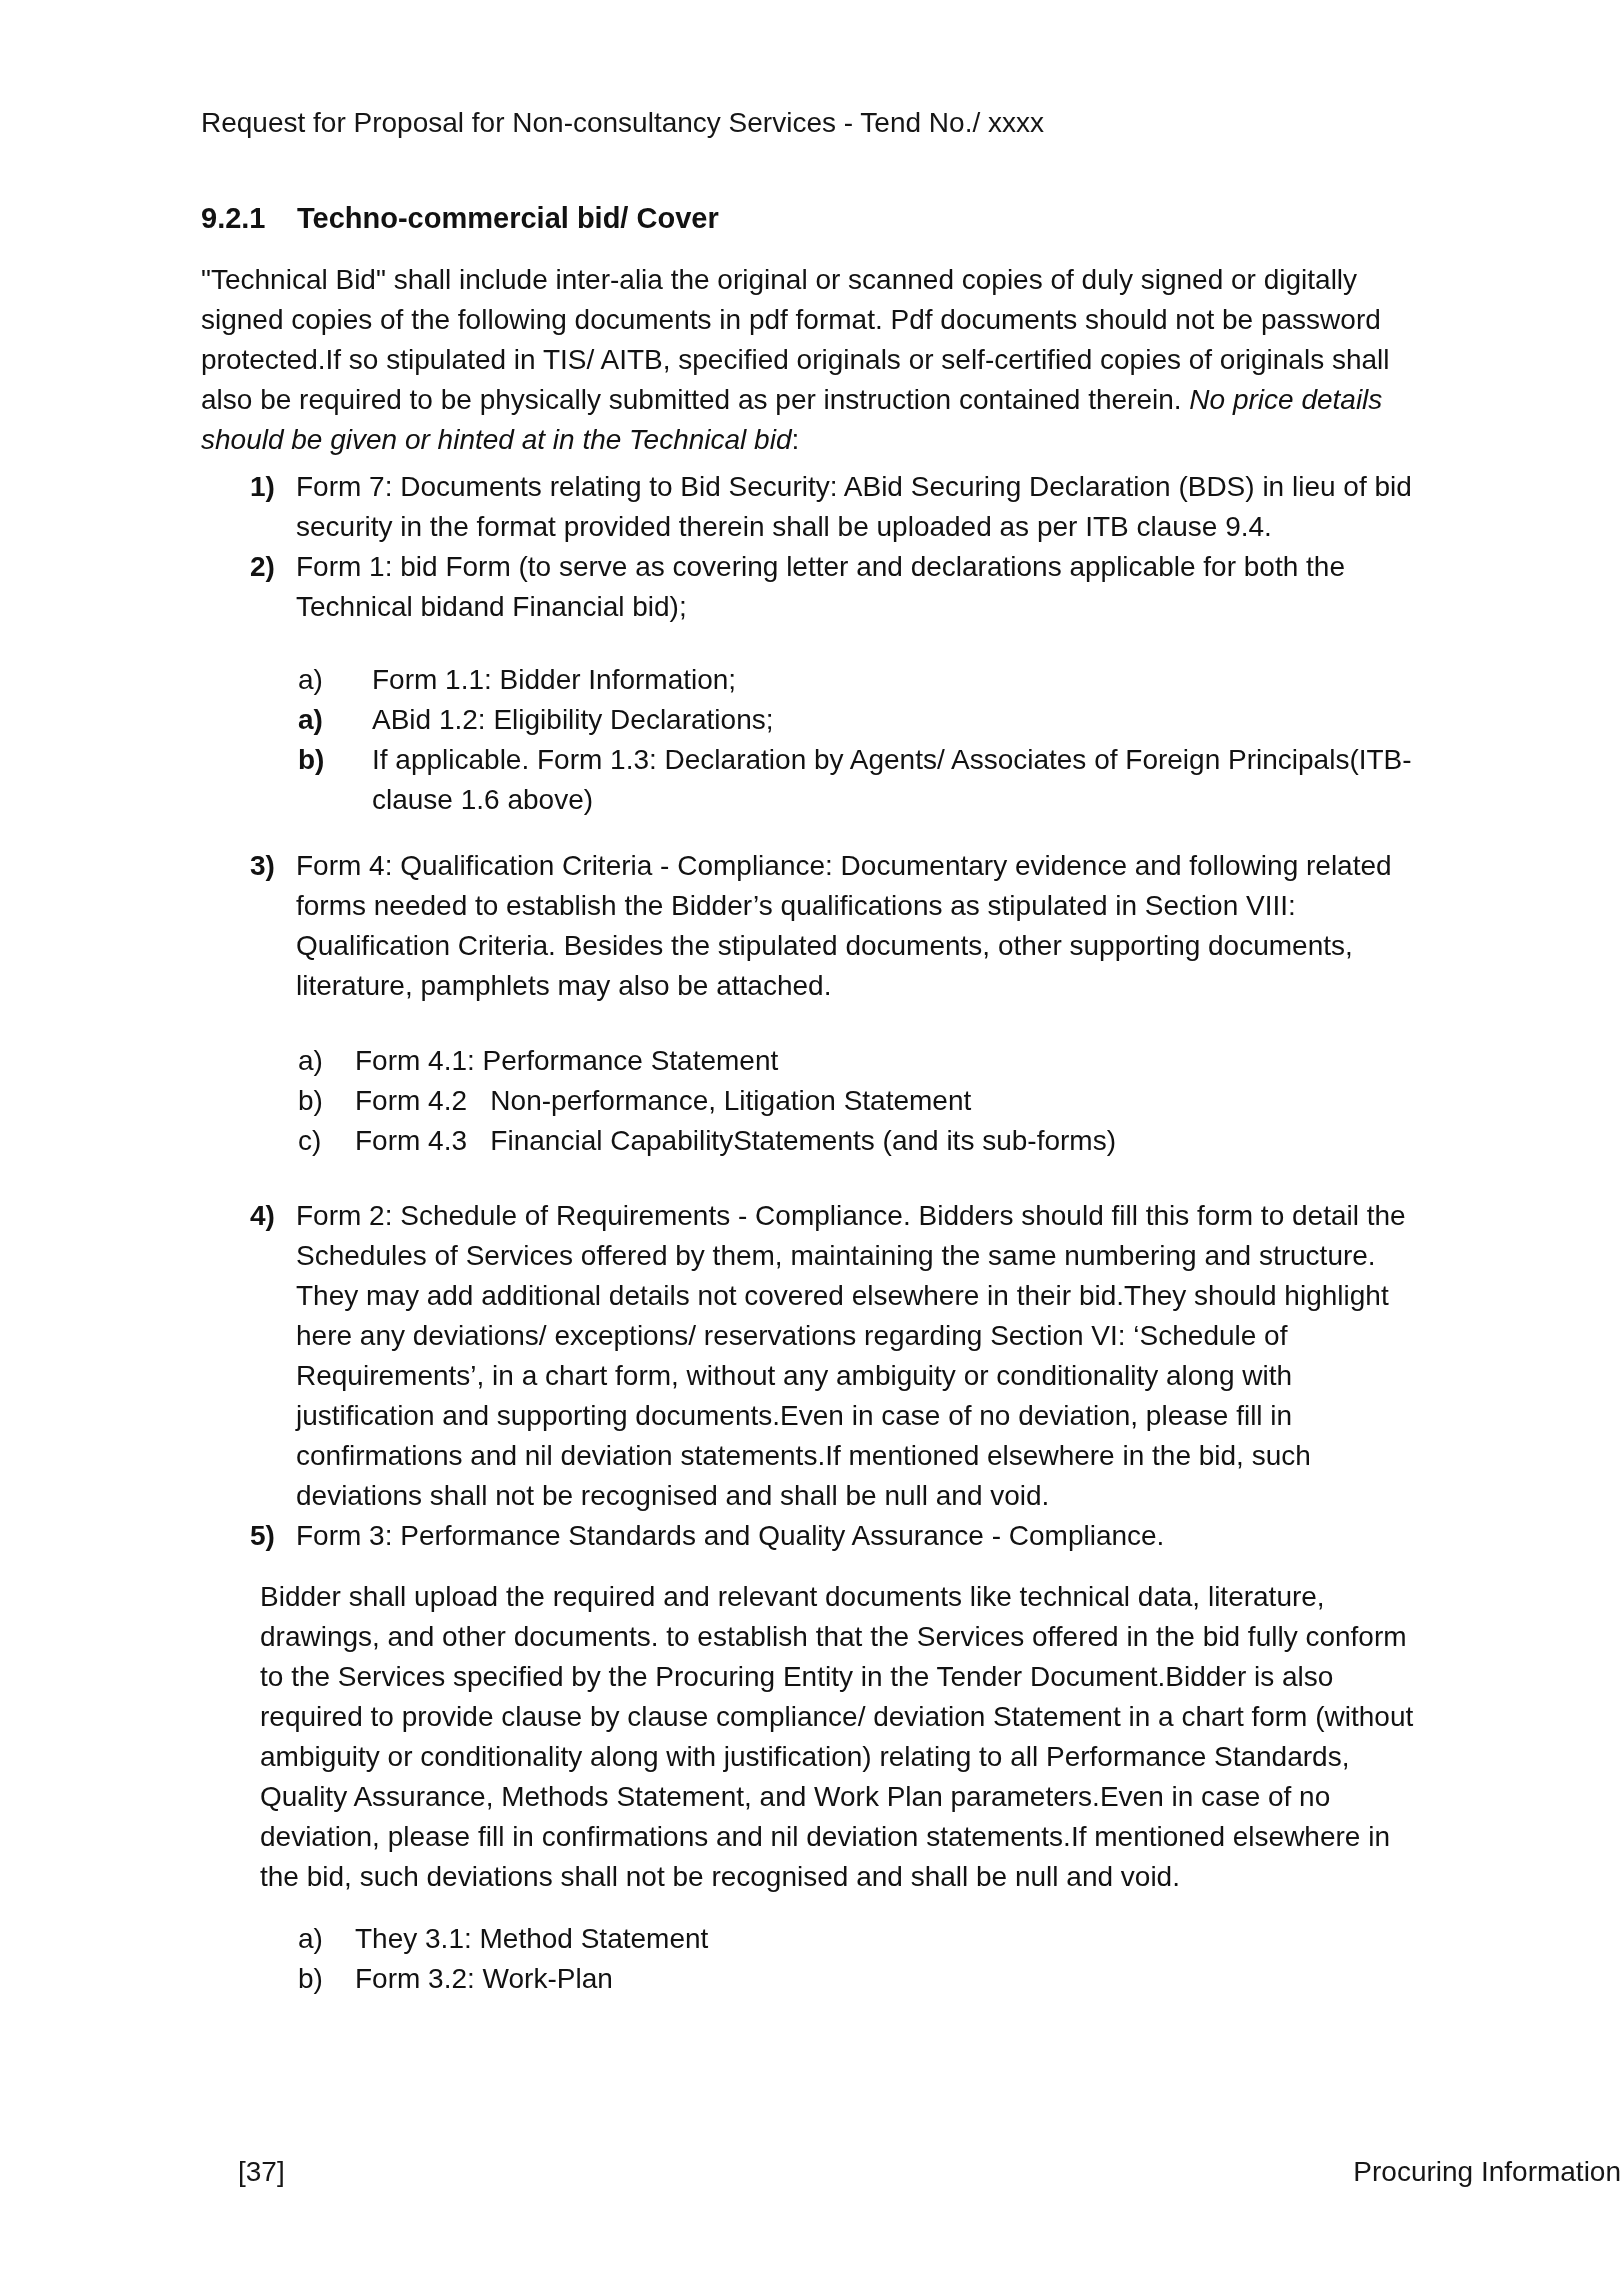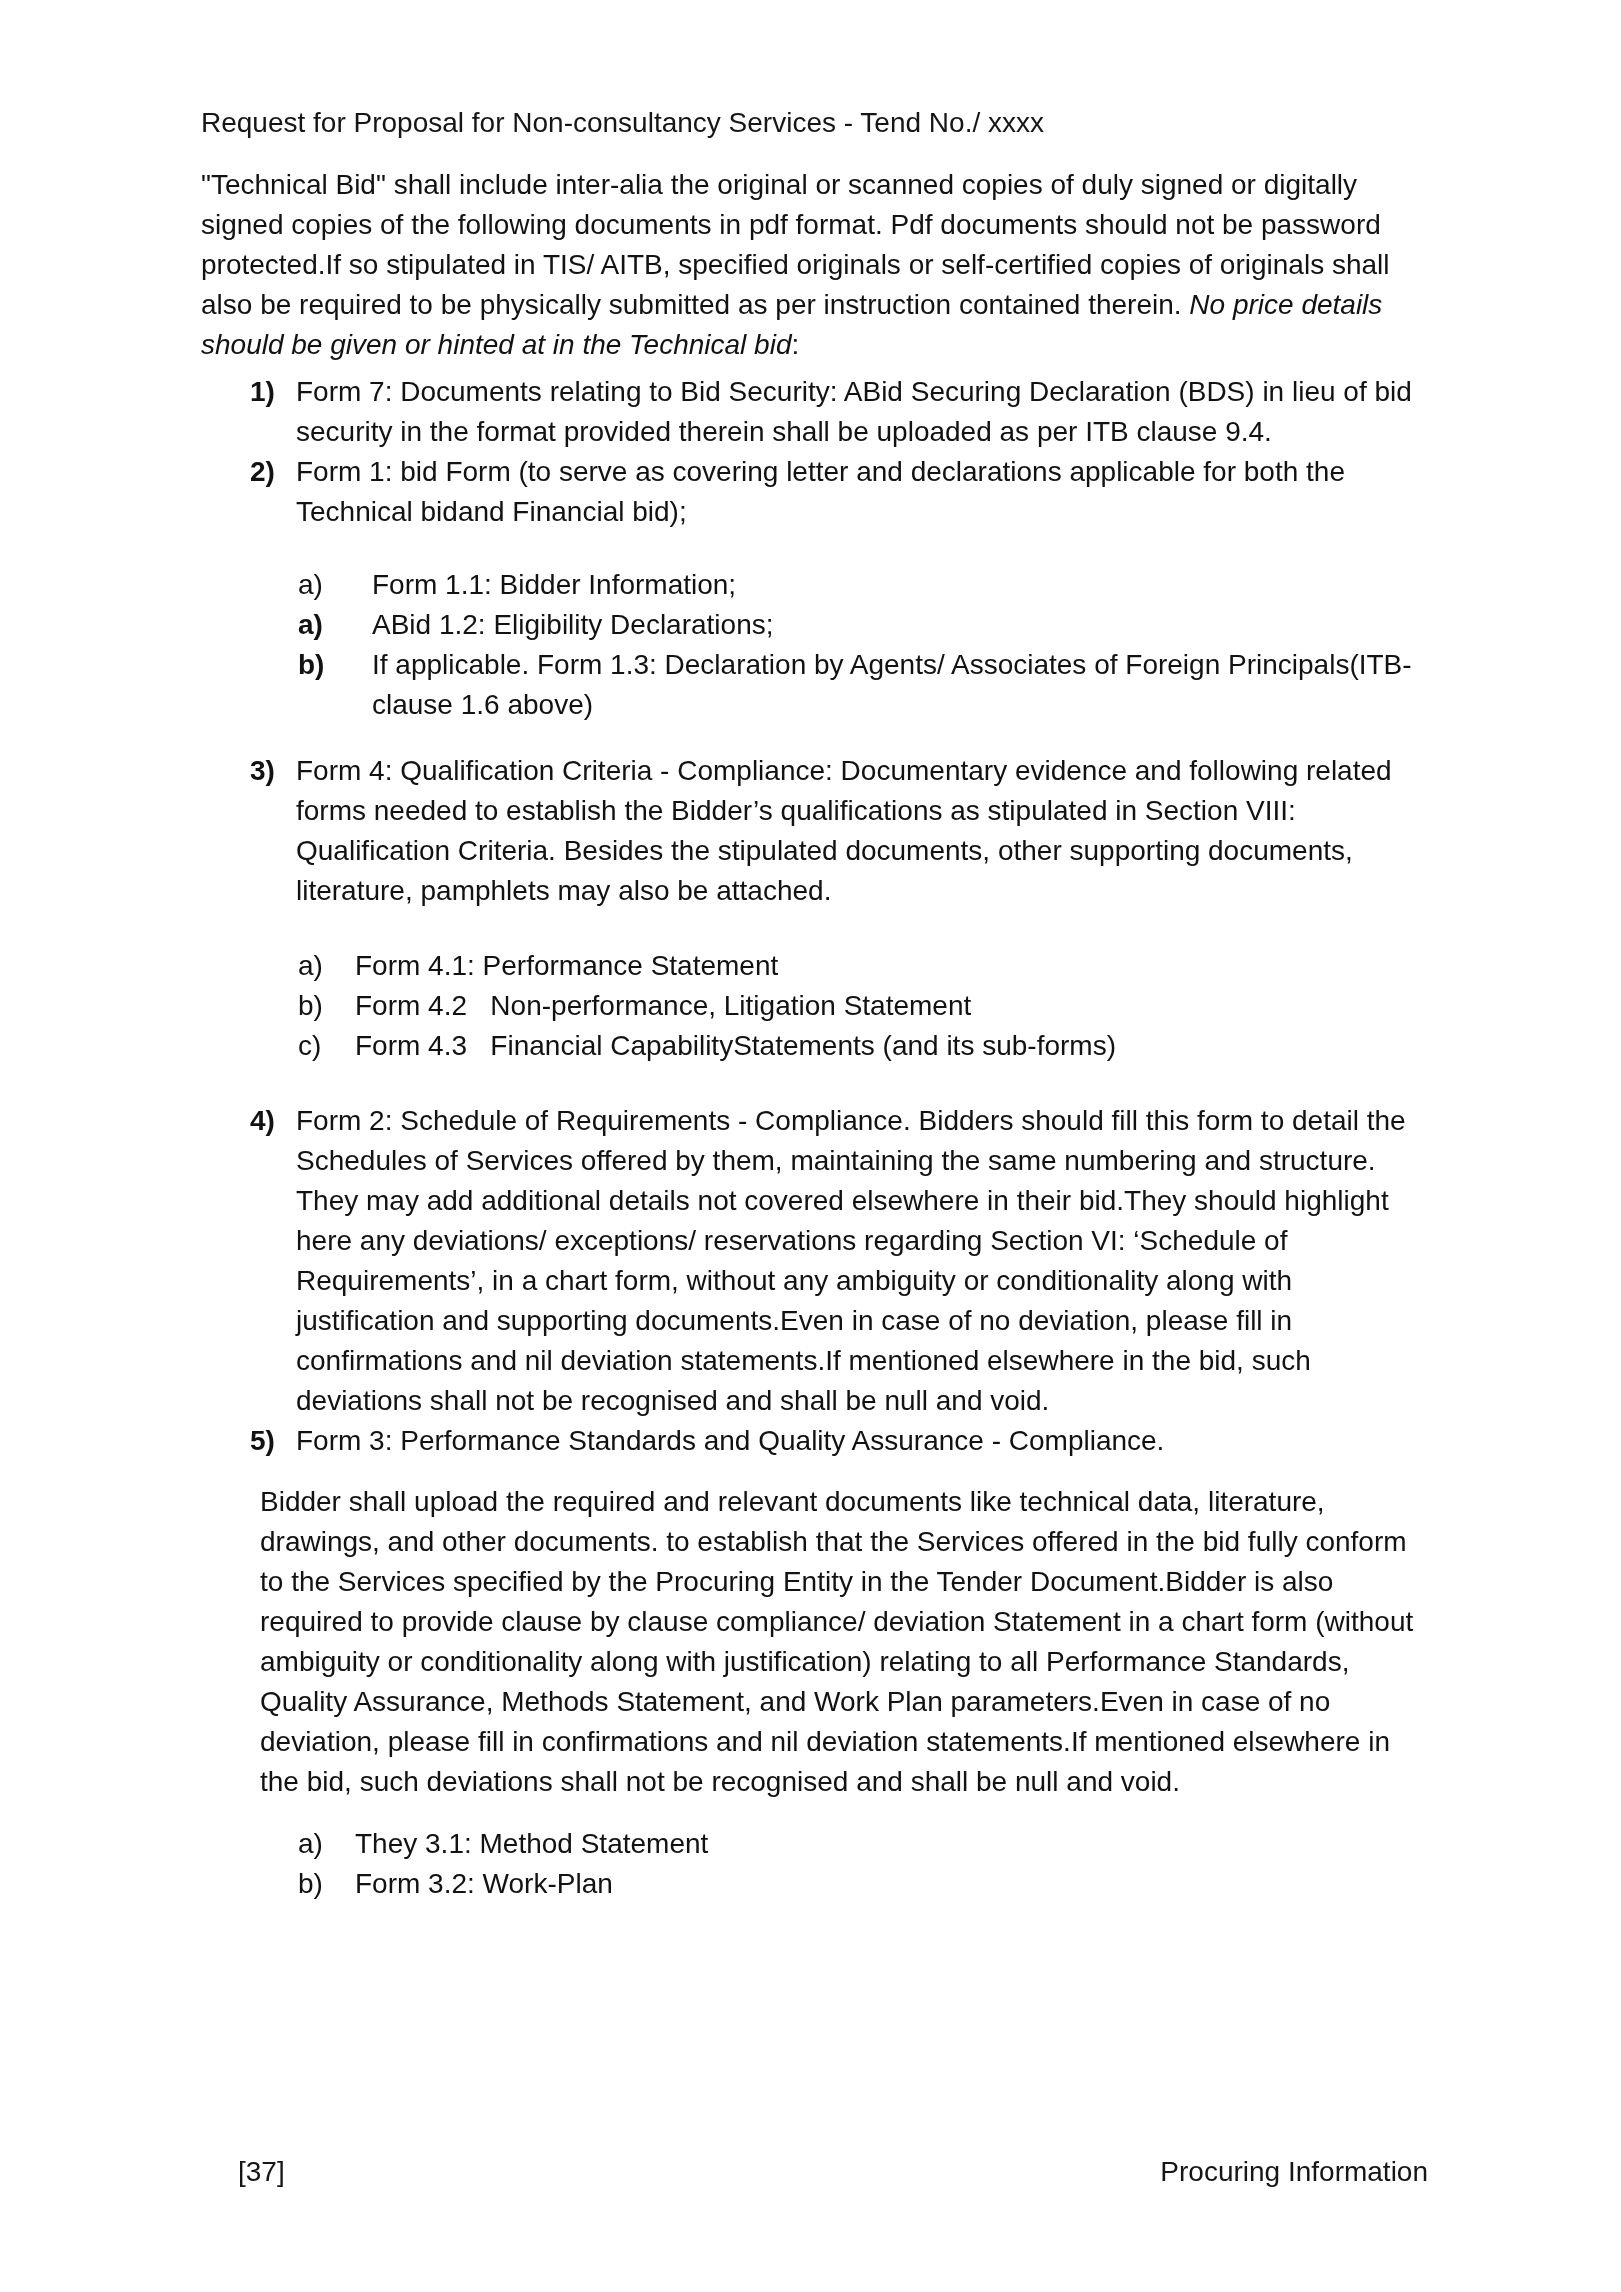--- a/index.html
+++ b/index.html
@@ -53,36 +53,39 @@
   #sub-b { margin-top:35px; }
   #item4 { margin-top:35px; }
   #para5 { margin-top:21.6px; margin-left:59px; }
   #sub-c { margin-top:21.6px; }
   .footer {
     position:absolute;
     top:2152px;
     left:0;
     right:0;
     padding-left:238px;
-    padding-right:193px;
     display:flex;
     justify-content:space-between;
     font-size:28px;
     line-height:40px;
     color:#161616;
   }
 </style>
 </head>
 <body>
 
 <div class="page">
   <div class="content">
 
     <div class="running-header">Request for Proposal for Non-consultancy Services - Tend No./ xxxx</div>
 
+    <div class="section-heading">
+      <span class="sec-num">9.2.1</span>
+      <span>Techno-commercial bid/ Cover</span>
+    </div>
 
     <p class="body-text intro"><span>"Technical Bid" shall include inter-alia the original or scanned copies of duly signed or digitally signed copies of the following documents in pdf format. Pdf documents should not be password protected.If so stipulated in TIS/ AITB, specified originals or self-certified copies of originals shall also be required to be physically submitted as per instruction contained therein. </span><em>No price details should be given or hinted at in the Technical bid</em><span>:</span></p>
 
     <div id="item1" class="row main-li body-text">
       <span class="marker">1)</span>
       <span class="txt">Form 7: Documents relating to Bid Security: ABid Securing Declaration (BDS) in lieu of bid security in the format provided therein shall be uploaded as per ITB clause 9.4.</span>
     </div>
     <div class="row main-li body-text">
       <span class="marker">2)</span>
       <span class="txt">Form 1: bid Form (to serve as covering letter and declarations applicable for both the Technical bidand Financial bid);</span>

